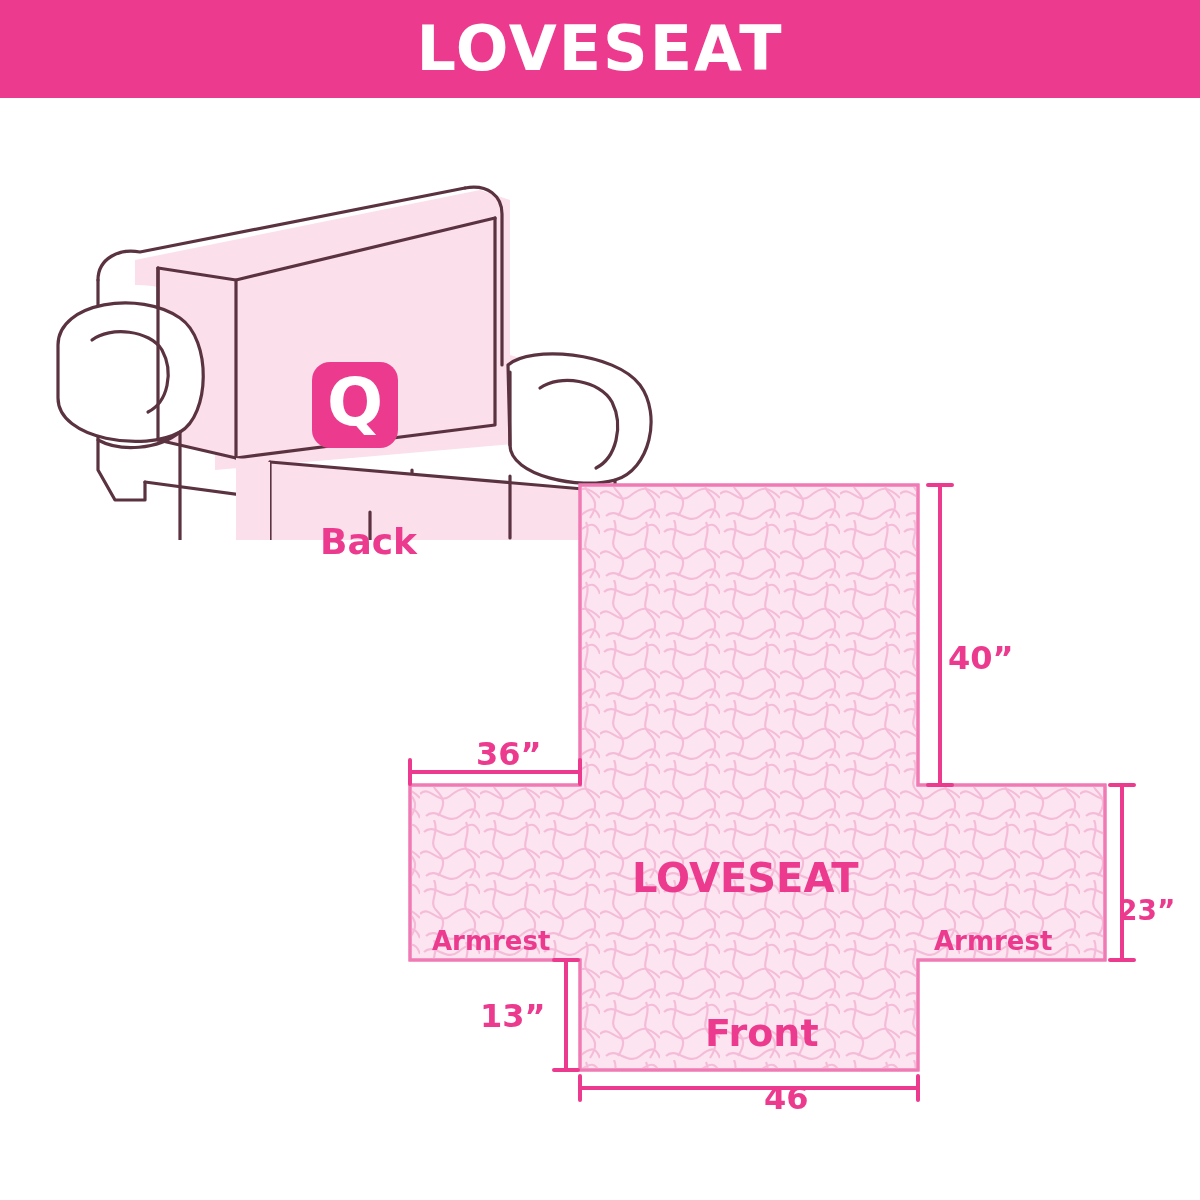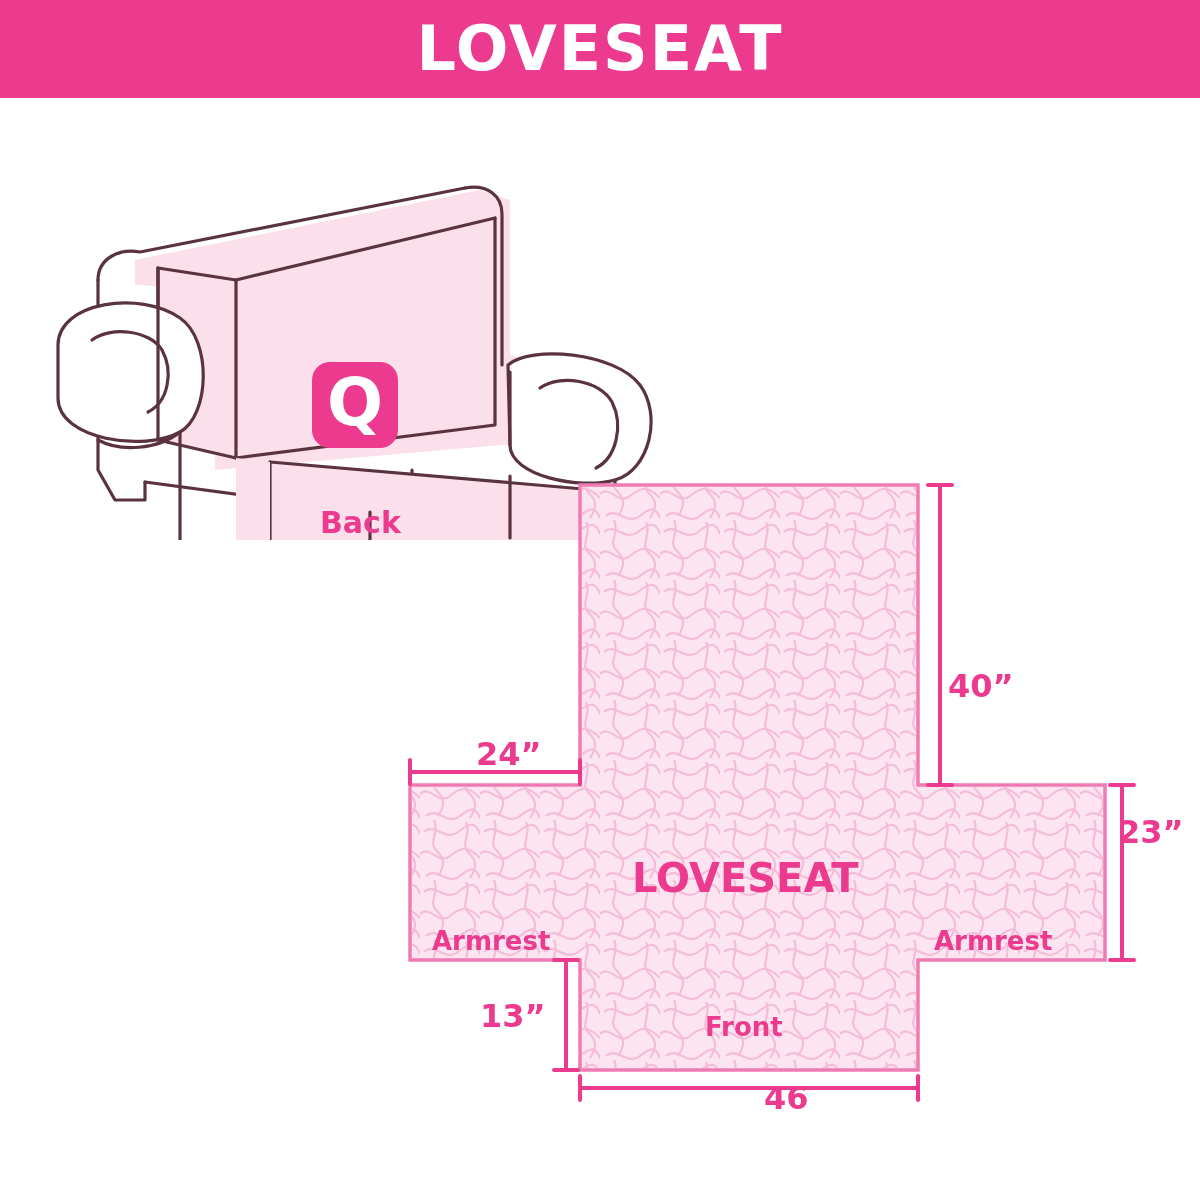--- a/index.html
+++ b/index.html
@@ -68,36 +68,36 @@
     margin-top: -4px;
   }
   .lbl {
     position: absolute;
     color: #ec3b8e;
     font-weight: bold;
     font-family: "DejaVu Sans", sans-serif;
     white-space: nowrap;
     line-height: 1;
   }
-  .lbl-back   { font-size: 30px; left: 320px; top: 508px; }
+  .lbl-back   { font-size: 36px; left: 320px; top: 524px; }
   .lbl-center { font-size: 40px; left: 632px; top: 858px; }
   .lbl-arm-l  { font-size: 26px; left: 432px; top: 928px; }
   .lbl-arm-r  { font-size: 26px; left: 934px; top: 928px; }
-  .lbl-front  { font-size: 26px; left: 705px; top: 1014px; }
+  .lbl-front  { font-size: 38px; left: 705px; top: 1014px; }
   .dim {
     position: absolute;
     color: #ec3b8e;
     font-weight: bold;
     font-family: "DejaVu Sans", sans-serif;
     white-space: nowrap;
     line-height: 1;
   }
-  .dim-40 { font-size: 32px; left: 948px; top: 670px; }
+  .dim-40 { font-size: 32px; left: 948px; top: 642px; }
   .dim-24 { font-size: 32px; left: 476px; top: 738px; }
-  .dim-23 { font-size: 32px; left: 1118px; top: 816px; }
+  .dim-23 { font-size: 28px; left: 1118px; top: 897px; }
   .dim-13 { font-size: 32px; left: 480px; top: 1000px; }
   .dim-46 { font-size: 32px; left: 764px; top: 1082px; }
 </style>
 </head>
 <body>
 
 <div id="page">
 
   <div class="header-bar">
     <div class="header-title">LOVESEAT</div>
@@ -198,19 +198,19 @@
       </g>
     </svg>
 
     <div class="lbl lbl-back">Back</div>
     <div class="lbl lbl-center">LOVESEAT</div>
     <div class="lbl lbl-arm-l">Armrest</div>
     <div class="lbl lbl-arm-r">Armrest</div>
     <div class="lbl lbl-front">Front</div>
 
     <div class="dim dim-40">40”</div>
-    <div class="dim dim-24">24”</div>
+    <div class="dim dim-24">36”</div>
     <div class="dim dim-23">23”</div>
     <div class="dim dim-13">13”</div>
     <div class="dim dim-46">46</div>
   </div>
 
 </div>
 
 </body></html>

